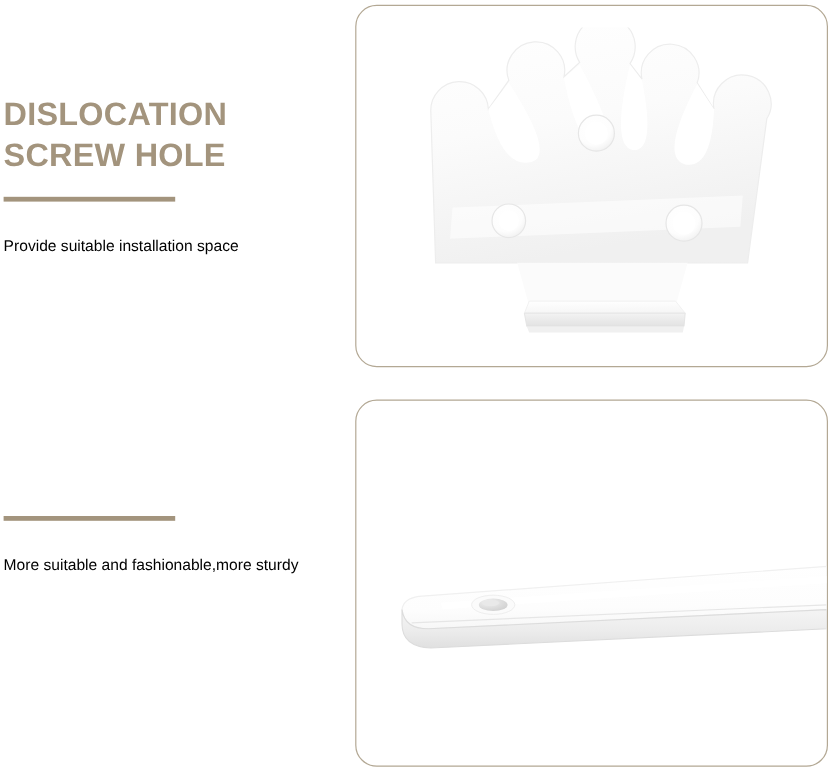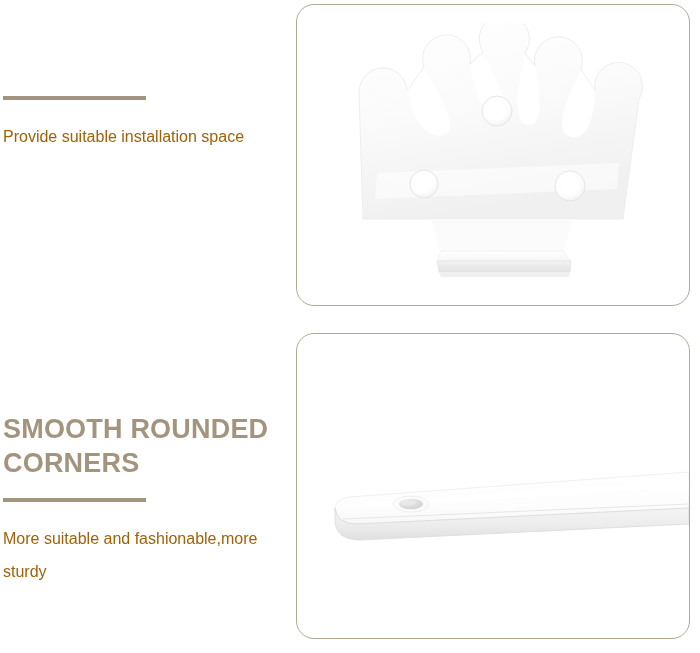--- a/index.html
+++ b/index.html
@@ -44,23 +44,23 @@
   .feature-rule {
     margin-top: 18px;
     width: 143px;
     height: 4px;
     background: #a3947d;
   }
 
   .feature-body {
     margin: 0;
     margin-top: 20px;
-    color: #a16207;
+    color: #000000;
     font-family: "Liberation Sans", sans-serif;
-    font-size: 16px;
+    font-size: 13px;
     font-weight: normal;
     line-height: 33px;
     width: 262px;
   }
 
   
   .photo-panel {
     position: absolute;
     background: #ffffff;
     border: 1px solid #b3a894;
@@ -112,20 +112,22 @@
     width: 100%;
     height: 100%;
   }
 </style>
 </head>
 <body>
 
 <div class="page">
 
   <div class="feature-text" id="feature-text-1">
+    <h2 class="feature-heading">DISLOCATION
+SCREW HOLE</h2>
     <div class="feature-rule"></div>
     <p class="feature-body">Provide suitable installation space</p>
   </div>
 
   <div class="photo-panel" id="photo-panel-1">
     <div class="panel-stage">
       <div class="crown-wrap">
         <svg class="crown-svg" viewBox="0 0 340 265" xmlns="http://www.w3.org/2000/svg">
           <defs>
             <linearGradient id="crownFace" x1="0" y1="0" x2="0.25" y2="1">
@@ -180,22 +182,20 @@
           <path d="M 108 196 L 250 196 L 240 232 L 118 232 Z" fill="#fbfbfb"></path>
           <path d="M 118 228 L 240 228 L 248 238 L 114 238 Z" fill="url(#baseTop)" stroke="#f0f0f0" stroke-width="0.8"></path>
           <path d="M 114 238 L 248 238 L 247 249 L 116 249 Z" fill="url(#baseEdge)" stroke="#e4e4e4" stroke-width="0.8"></path>
           <path d="M 116 249 L 247 249 L 246 254 L 118 254 Z" fill="#f0f0f0"></path>
         </svg>
       </div>
     </div>
   </div>
 
   <div class="feature-text" id="feature-text-2">
-    <h2 class="feature-heading">SMOOTH ROUNDED
-CORNERS</h2>
     <div class="feature-rule"></div>
     <p class="feature-body">More suitable and fashionable,more sturdy</p>
   </div>
 
   <div class="photo-panel" id="photo-panel-2">
     <div class="panel-stage">
       <div class="board-wrap">
         <svg class="board-svg" viewBox="0 0 392 112" xmlns="http://www.w3.org/2000/svg">
           <defs>
             <linearGradient id="boardTop" x1="0" y1="0" x2="0.1" y2="1">

